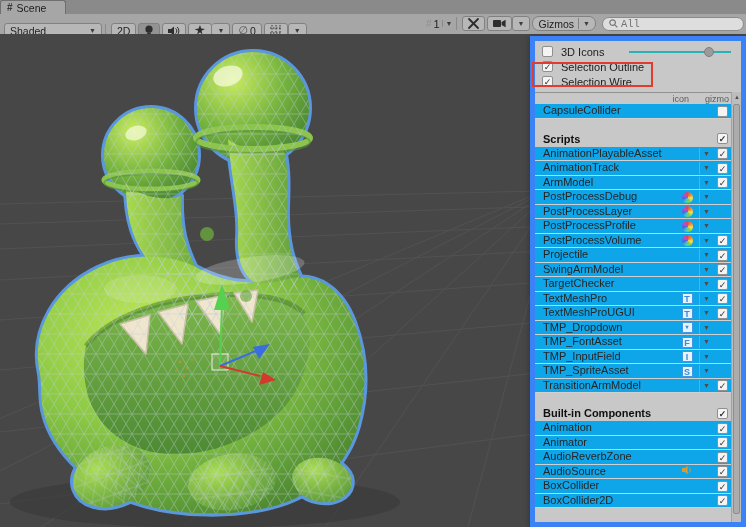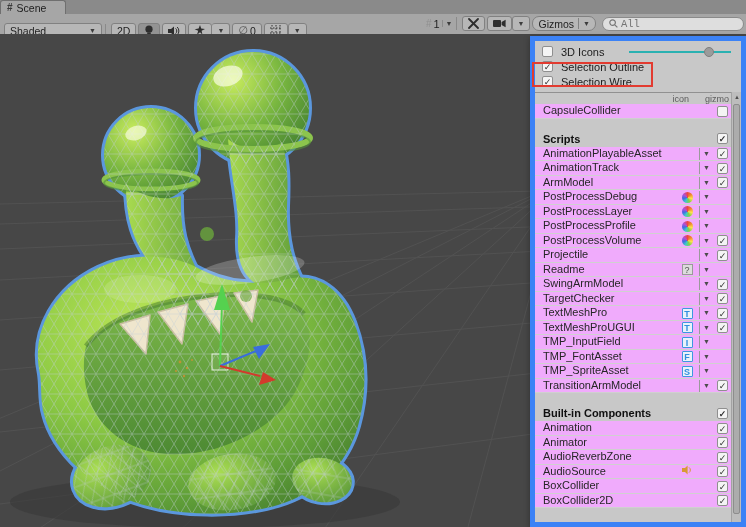--- a/index.html
+++ b/index.html
@@ -51,21 +51,21 @@
     background:#9b9b9b; border:1px solid #7e7e7e; margin-left:-5px; }
   .psep { height:1px; background:#919191; margin-top:3px; }
   .colheads { position:relative; height:11px; margin-right:10px; }
   .colheads span { position:absolute; top:1px; font-size:9px; color:#5c5c5c; }
   .ch-icon { right:42px; } .ch-gizmo { right:2px; }
   .plist { margin-right:10px; }
   .hrow { position:relative; height:15px; line-height:15px; padding-left:8px;
     font-weight:bold; color:#101010; }
   .hrow .cb, .grow .cb { right:3px; top:1.5px; }
   .grow { position:relative; height:14.5px; line-height:13.5px; padding-left:8px;
-    background:#f0abfc; border-bottom:1px solid #d0d0d0; color:#262626; }
+    background:#0ea5e9; border-bottom:1px solid #d0d0d0; color:#262626; }
   .grow .dd { position:absolute; right:21px; top:1px; height:12px; display:inline-flex;
     align-items:center; border-left:1px solid #9a9a9a; padding-left:3px; color:#4b4b4b; font-size:7px; }
   .grow .ricon { position:absolute; right:38px; top:1px; width:12px; height:12px;
     display:inline-flex; align-items:center; justify-content:center; }
   .pp { width:11px; height:11px; border-radius:50%;
     background:conic-gradient(#e44,#ee8c2e,#ffe14d,#7ed348,#3ec9c9,#4169e1,#b44fd8,#e44); }
   .tmpbox { width:11px; height:11px; border:1px solid #3e97e0; color:#2f8fe0; font-size:9px;
     font-weight:bold; line-height:10px; text-align:center; background:#e9f2fa; border-radius:1px; }
   .tmpbox.dd-g { font-size:6px; line-height:9px; }
   .qicon { width:11px; height:11px; background:#dcdcdc; border:1px solid #9a9a9a; color:#555;
@@ -368,36 +368,36 @@
         <div class="grow"><span>PostProcessLayer</span><span class="ricon">
             <span class="pp"></span>
           </span><span class="dd">▼</span></div>
         <div class="grow"><span>PostProcessProfile</span><span class="ricon">
             <span class="pp"></span>
           </span><span class="dd">▼</span></div>
         <div class="grow"><span>PostProcessVolume</span><span class="ricon">
             <span class="pp"></span>
           </span><span class="dd">▼</span><span class="cb on">✓</span></div>
         <div class="grow"><span>Projectile</span><span class="dd">▼</span><span class="cb on">✓</span></div>
-        <div class="grow"><span>Readme</span><span class="ricon">
-            <span class="qicon">?</span>
-          </span><span class="dd">▼</span></div>
         <div class="grow"><span>SwingArmModel</span><span class="dd">▼</span><span class="cb on">✓</span></div>
         <div class="grow"><span>TargetChecker</span><span class="dd">▼</span><span class="cb on">✓</span></div>
         <div class="grow"><span>TextMeshPro</span><span class="ricon">
             <span class="tmpbox">T</span>
           </span><span class="dd">▼</span><span class="cb on">✓</span></div>
         <div class="grow"><span>TextMeshProUGUI</span><span class="ricon">
             <span class="tmpbox">T</span>
           </span><span class="dd">▼</span><span class="cb on">✓</span></div>
+        <div class="grow"><span>TMP_Dropdown</span><span class="ricon">
+            <span class="tmpbox dd-g">▾</span>
+          </span><span class="dd">▼</span></div>
+        <div class="grow"><span>TMP_FontAsset</span><span class="ricon">
+            <span class="tmpbox">F</span>
+          </span><span class="dd">▼</span></div>
         <div class="grow"><span>TMP_InputField</span><span class="ricon">
             <span class="tmpbox">I</span>
-          </span><span class="dd">▼</span></div>
-        <div class="grow"><span>TMP_FontAsset</span><span class="ricon">
-            <span class="tmpbox">F</span>
           </span><span class="dd">▼</span></div>
         <div class="grow"><span>TMP_SpriteAsset</span><span class="ricon">
             <span class="tmpbox">S</span>
           </span><span class="dd">▼</span></div>
         <div class="grow"><span>TransitionArmModel</span><span class="dd">▼</span><span class="cb on">✓</span></div>
         <div class="gap"></div>
         <div class="hrow"><span>Built-in Components</span><span class="cb on">✓</span></div>
         <div class="grow"><span>Animation</span><span class="cb on">✓</span></div>
         <div class="grow"><span>Animator</span><span class="cb on">✓</span></div>
         <div class="grow"><span>AudioReverbZone</span><span class="cb on">✓</span></div>

